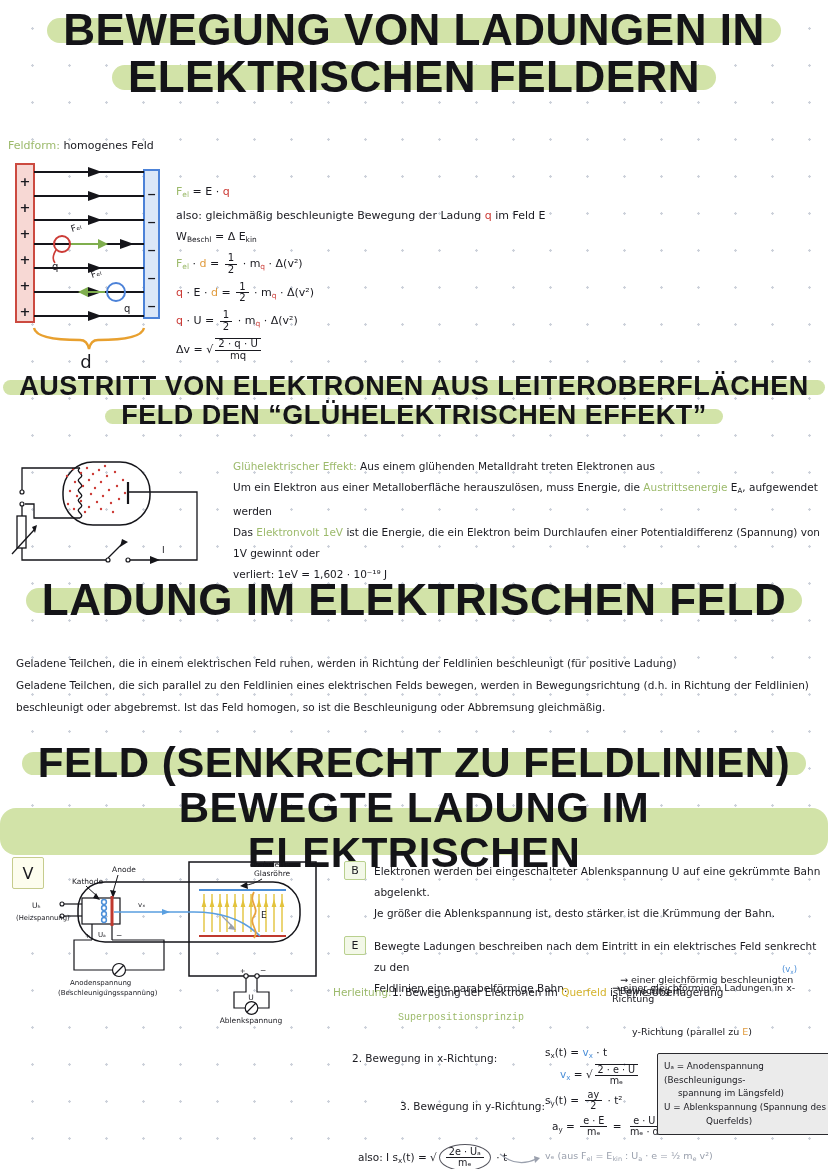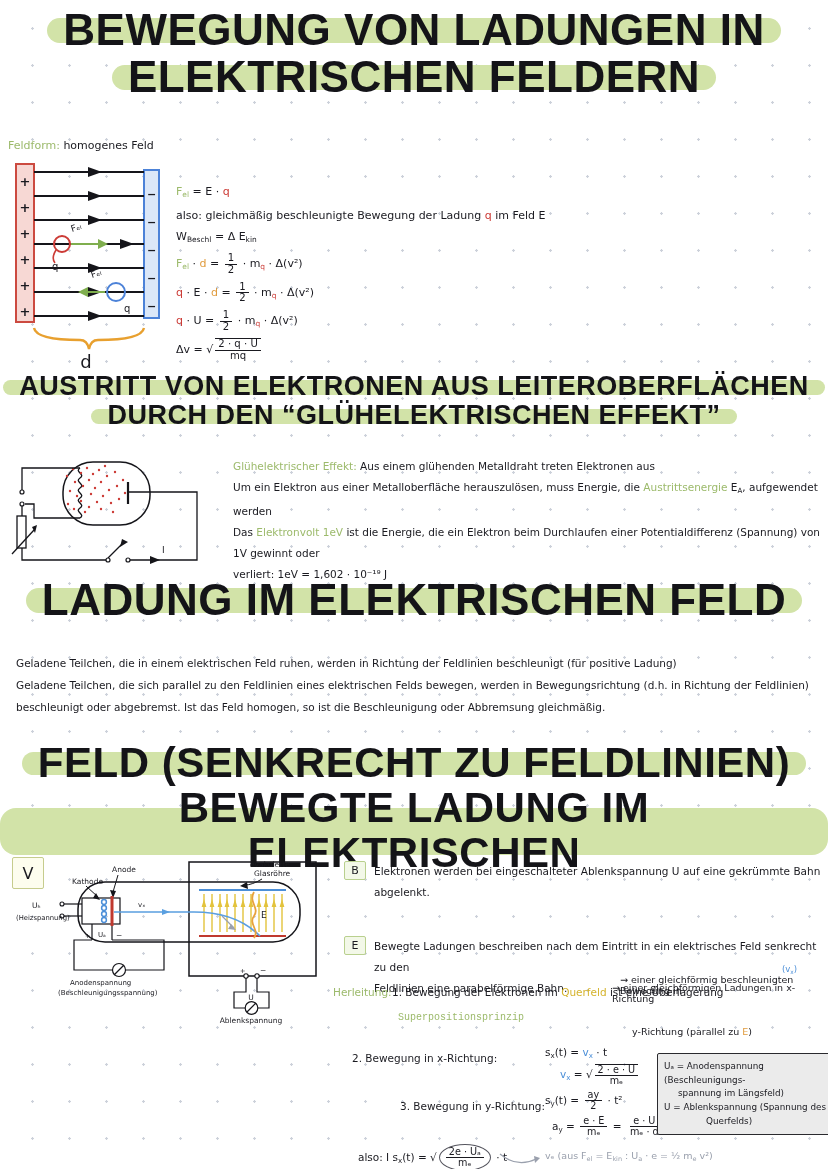--- a/index.html
+++ b/index.html
@@ -125,21 +125,21 @@
           <span class="fd">2</span>
         </span><span class="c-ink"> · m</span><span class="c-red sub">q</span><span class="c-ink"> · Δ(v²)</span></div>
     <div class="fline"><span class="c-ink">Δv = √</span><span class="fr c-ink ovl">
           <span class="fn">2 · q · U</span>
           <span class="fd">mq</span>
         </span></div>
   </div>
 
   <div class="abs title t-m" style="top:372px;">
     <div><span class="hl">AUSTRITT VON ELEKTRONEN AUS LEITEROBERFLÄCHEN</span></div>
-    <div><span class="hl">DURCH DEN “GLÜHELEKTRISCHEN EFFEKT”</span></div>
+    <div><span class="hl">FELD DEN “GLÜHELEKTRISCHEN EFFEKT”</span></div>
   </div>
 
   <svg class="abs" style="left:4px;top:446px;" width="235" height="135" viewBox="0 0 235 135">
     <g stroke="#15151a" stroke-width="1.5" fill="none">
       <rect x="59" y="16" width="87" height="63" rx="30"></rect>
     </g>
     <path d="M76,22 C70,26 82,28 76,32 C70,36 82,38 76,42 C70,46 82,48 76,52 C70,56 82,58 76,62 C70,66 82,68 76,72" fill="none" stroke="#15151a" stroke-width="1.3"></path>
     <g fill="#cc3b36">
       <circle cx="63" cy="30" r="1.2"></circle>
         <circle cx="66" cy="45" r="1.2"></circle>
@@ -319,20 +319,21 @@
       <text x="237" y="148" font-size="7.5" text-anchor="middle">U</text>
       <text x="237" y="171" font-size="7.5" text-anchor="middle">Ablenkspannung</text>
     </g>
   </svg>
 
   <div class="abs marker-box" style="left:344px;top:861px;">
     <span>B</span>
   </div>
   <div class="abs hand" style="left:374px;top:861px;width:450px;">
     <div>Elektronen werden bei eingeschalteter Ablenkspannung U auf eine gekrümmte Bahn abgelenkt.</div>
+    <div>Je größer die Ablenkspannung ist, desto stärker ist die Krümmung der Bahn.</div>
   </div>
 
   <div class="abs marker-box" style="left:344px;top:936px;">
     <span>E</span>
   </div>
   <div class="abs hand" style="left:374px;top:936px;width:450px;">
     <div>Bewegte Ladungen beschreiben nach dem Eintritt in ein elektrisches Feld senkrecht zu den</div>
     <div>Feldlinien eine parabelförmige Bahn.</div>
   </div>
 

